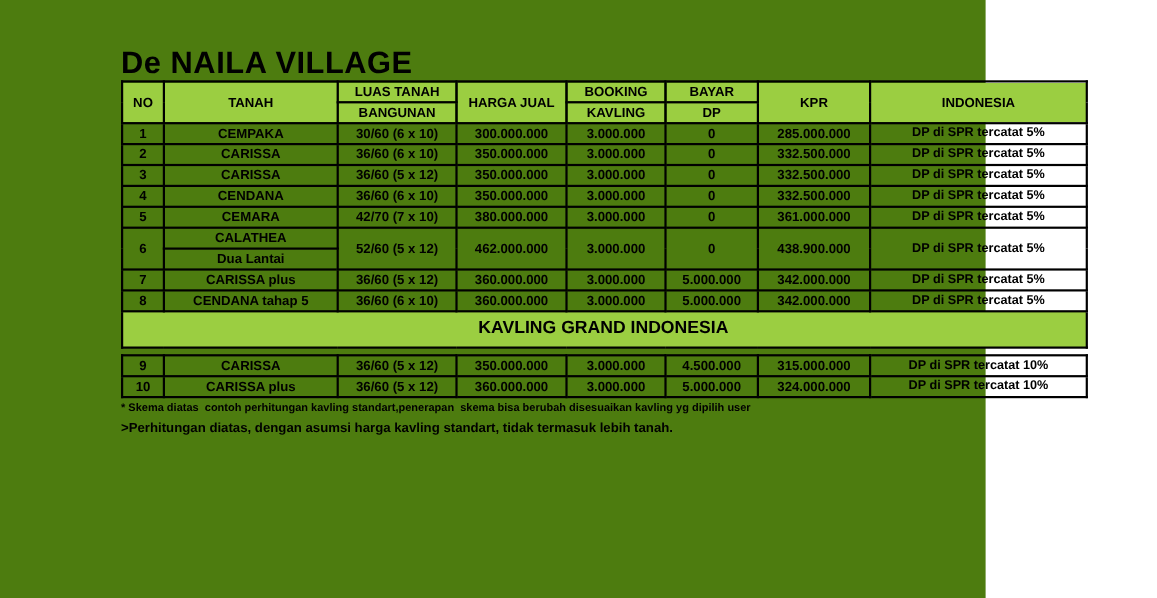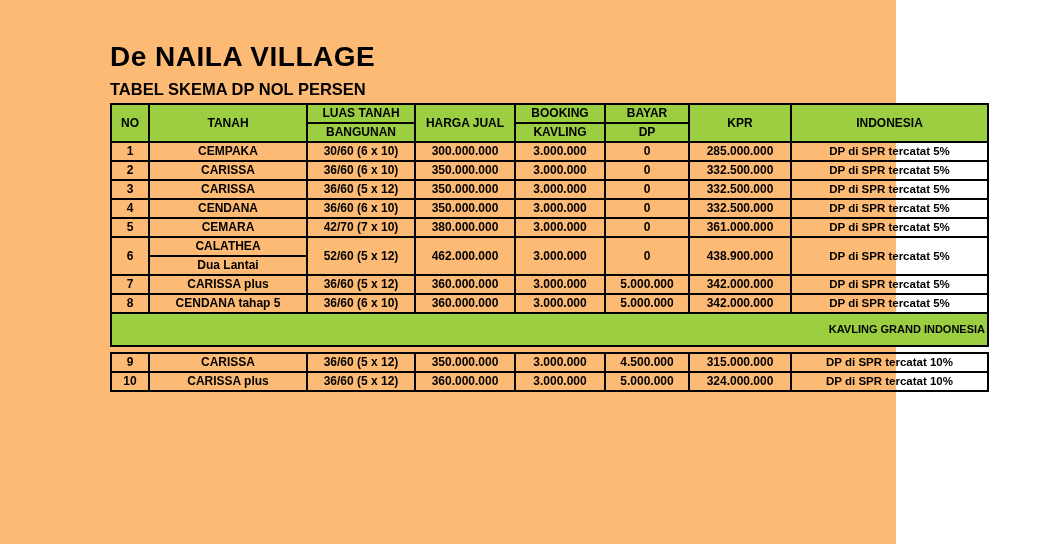--- a/index.html
+++ b/index.html
@@ -3,59 +3,58 @@
 <meta charset="utf-8">
 <style>
   :root { --header-green: #9bce41; }
   * { box-sizing: border-box; margin: 0; padding: 0; }
   html, body { background: #ffffff; }
   body {
     width: 1052px; height: 544px; overflow: hidden;
     font-family: "Liberation Sans", sans-serif;
     color: #000;
   }
-  .sheet { position: relative; width: 896px; height: 544px; background: #fdba74; }
+  .sheet { position: relative; width: 896px; height: 544px; background: #4d7c0f; }
   .content { position: absolute; left: 110px; top: 42px; width: 880px; }
 
   .page-title   { font-size: 28px; font-weight: 700; letter-spacing: .5px; line-height: 1.1; }
   .page-subtitle{ font-size: 13px; font-weight: 700; margin-top: 5px; }
   .table-title  { font-size: 16.5px; font-weight: 700; margin-top: 7px; margin-bottom: 4px; }
 
   table.pricing {
     width: 877px; table-layout: fixed; border-collapse: collapse;
     font-size: 12px; font-weight: 700;
   }
   table.pricing td, table.pricing th {
     border: 2px solid #000; text-align: center; vertical-align: middle;
     padding: 0 2px; height: 19px; line-height: 1.05; overflow: hidden;
     font-weight: 700;
   }
   table.pricing th { background: var(--header-green); }
   table.pricing .band-cell {
-    background: var(--header-green); text-align: right; padding-left: 0;
-    height: 33px; font-size: 11px;
+    background: var(--header-green); text-align: center; padding-left: 0;
+    height: 33px; font-size: 16px;
   }
   table.pricing tr.gap-row td { border: none; height: 7px; padding: 0; }
   .ket-cell { font-size: 11.5px; }
 
   .footnote {
     margin-top: 4px; font-size: 10px; font-weight: 700; white-space: pre-wrap;
   }
   .ket-heading { font-size: 16.5px; font-weight: 700; margin-top: 7px; }
   .notes { margin-top: 5px; }
   .note-line { font-size: 12px; font-weight: 700; margin-top: 5px; }
 </style>
 </head>
 <body>
 
 <div class="sheet">
   <div class="content">
 
     <div class="page-title">De NAILA VILLAGE</div>
-    <div class="table-title">TABEL SKEMA DP NOL PERSEN</div>
 
     <table class="pricing">
       <colgroup>
         <col style="width:38px">
           <col style="width:158px">
           <col style="width:108px">
           <col style="width:100px">
         <col style="width:90px">
           <col style="width:84px">
           <col style="width:102px">
@@ -188,17 +187,19 @@
           <td>36/60 (5 x 12)</td>
           <td>360.000.000</td>
           <td>3.000.000</td>
           <td>5.000.000</td>
           <td>324.000.000</td>
           <td class="ket-cell">DP di SPR tercatat 10%</td>
         </tr>
       </tbody>
     </table>
 
+    <div class="footnote">* Skema diatas  contoh perhitungan kavling standart,penerapan  skema bisa berubah disesuaikan kavling yg dipilih user</div>
     <div class="notes">
+      <div class="note-line">&gt;Perhitungan diatas, dengan asumsi harga kavling standart, tidak termasuk lebih tanah.</div>
     </div>
 
   </div>
 </div>
 
 </body></html>

